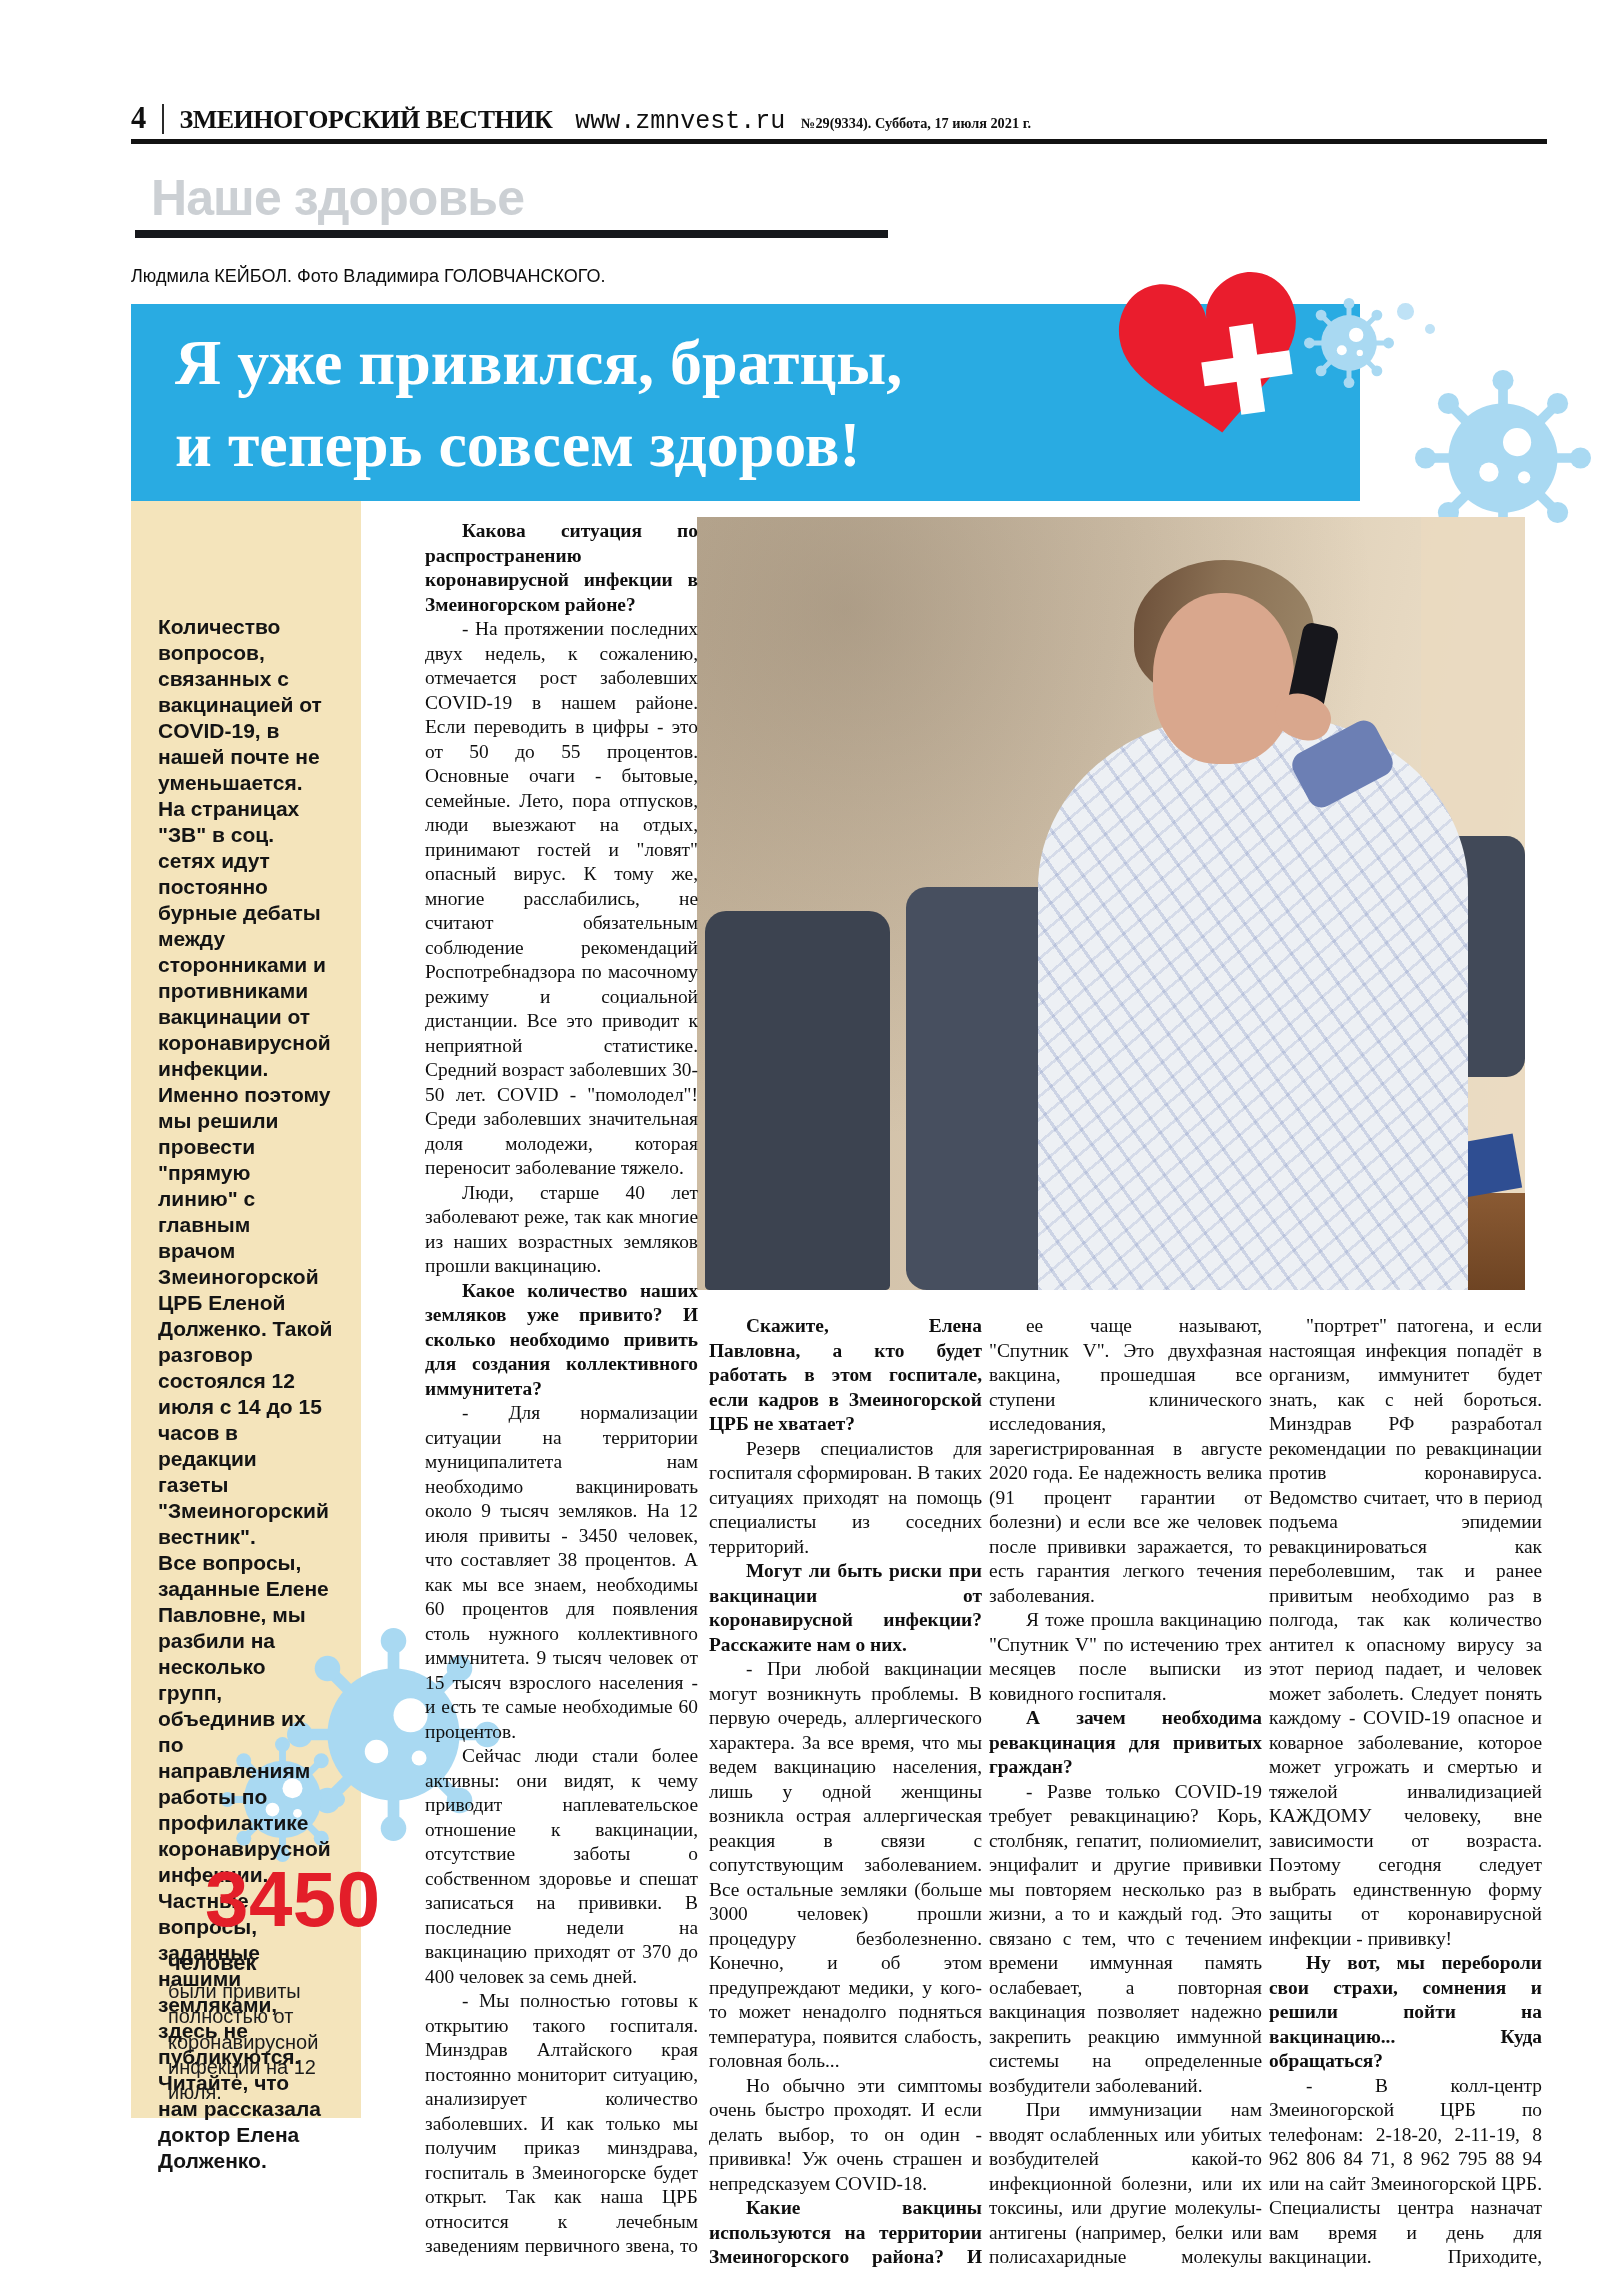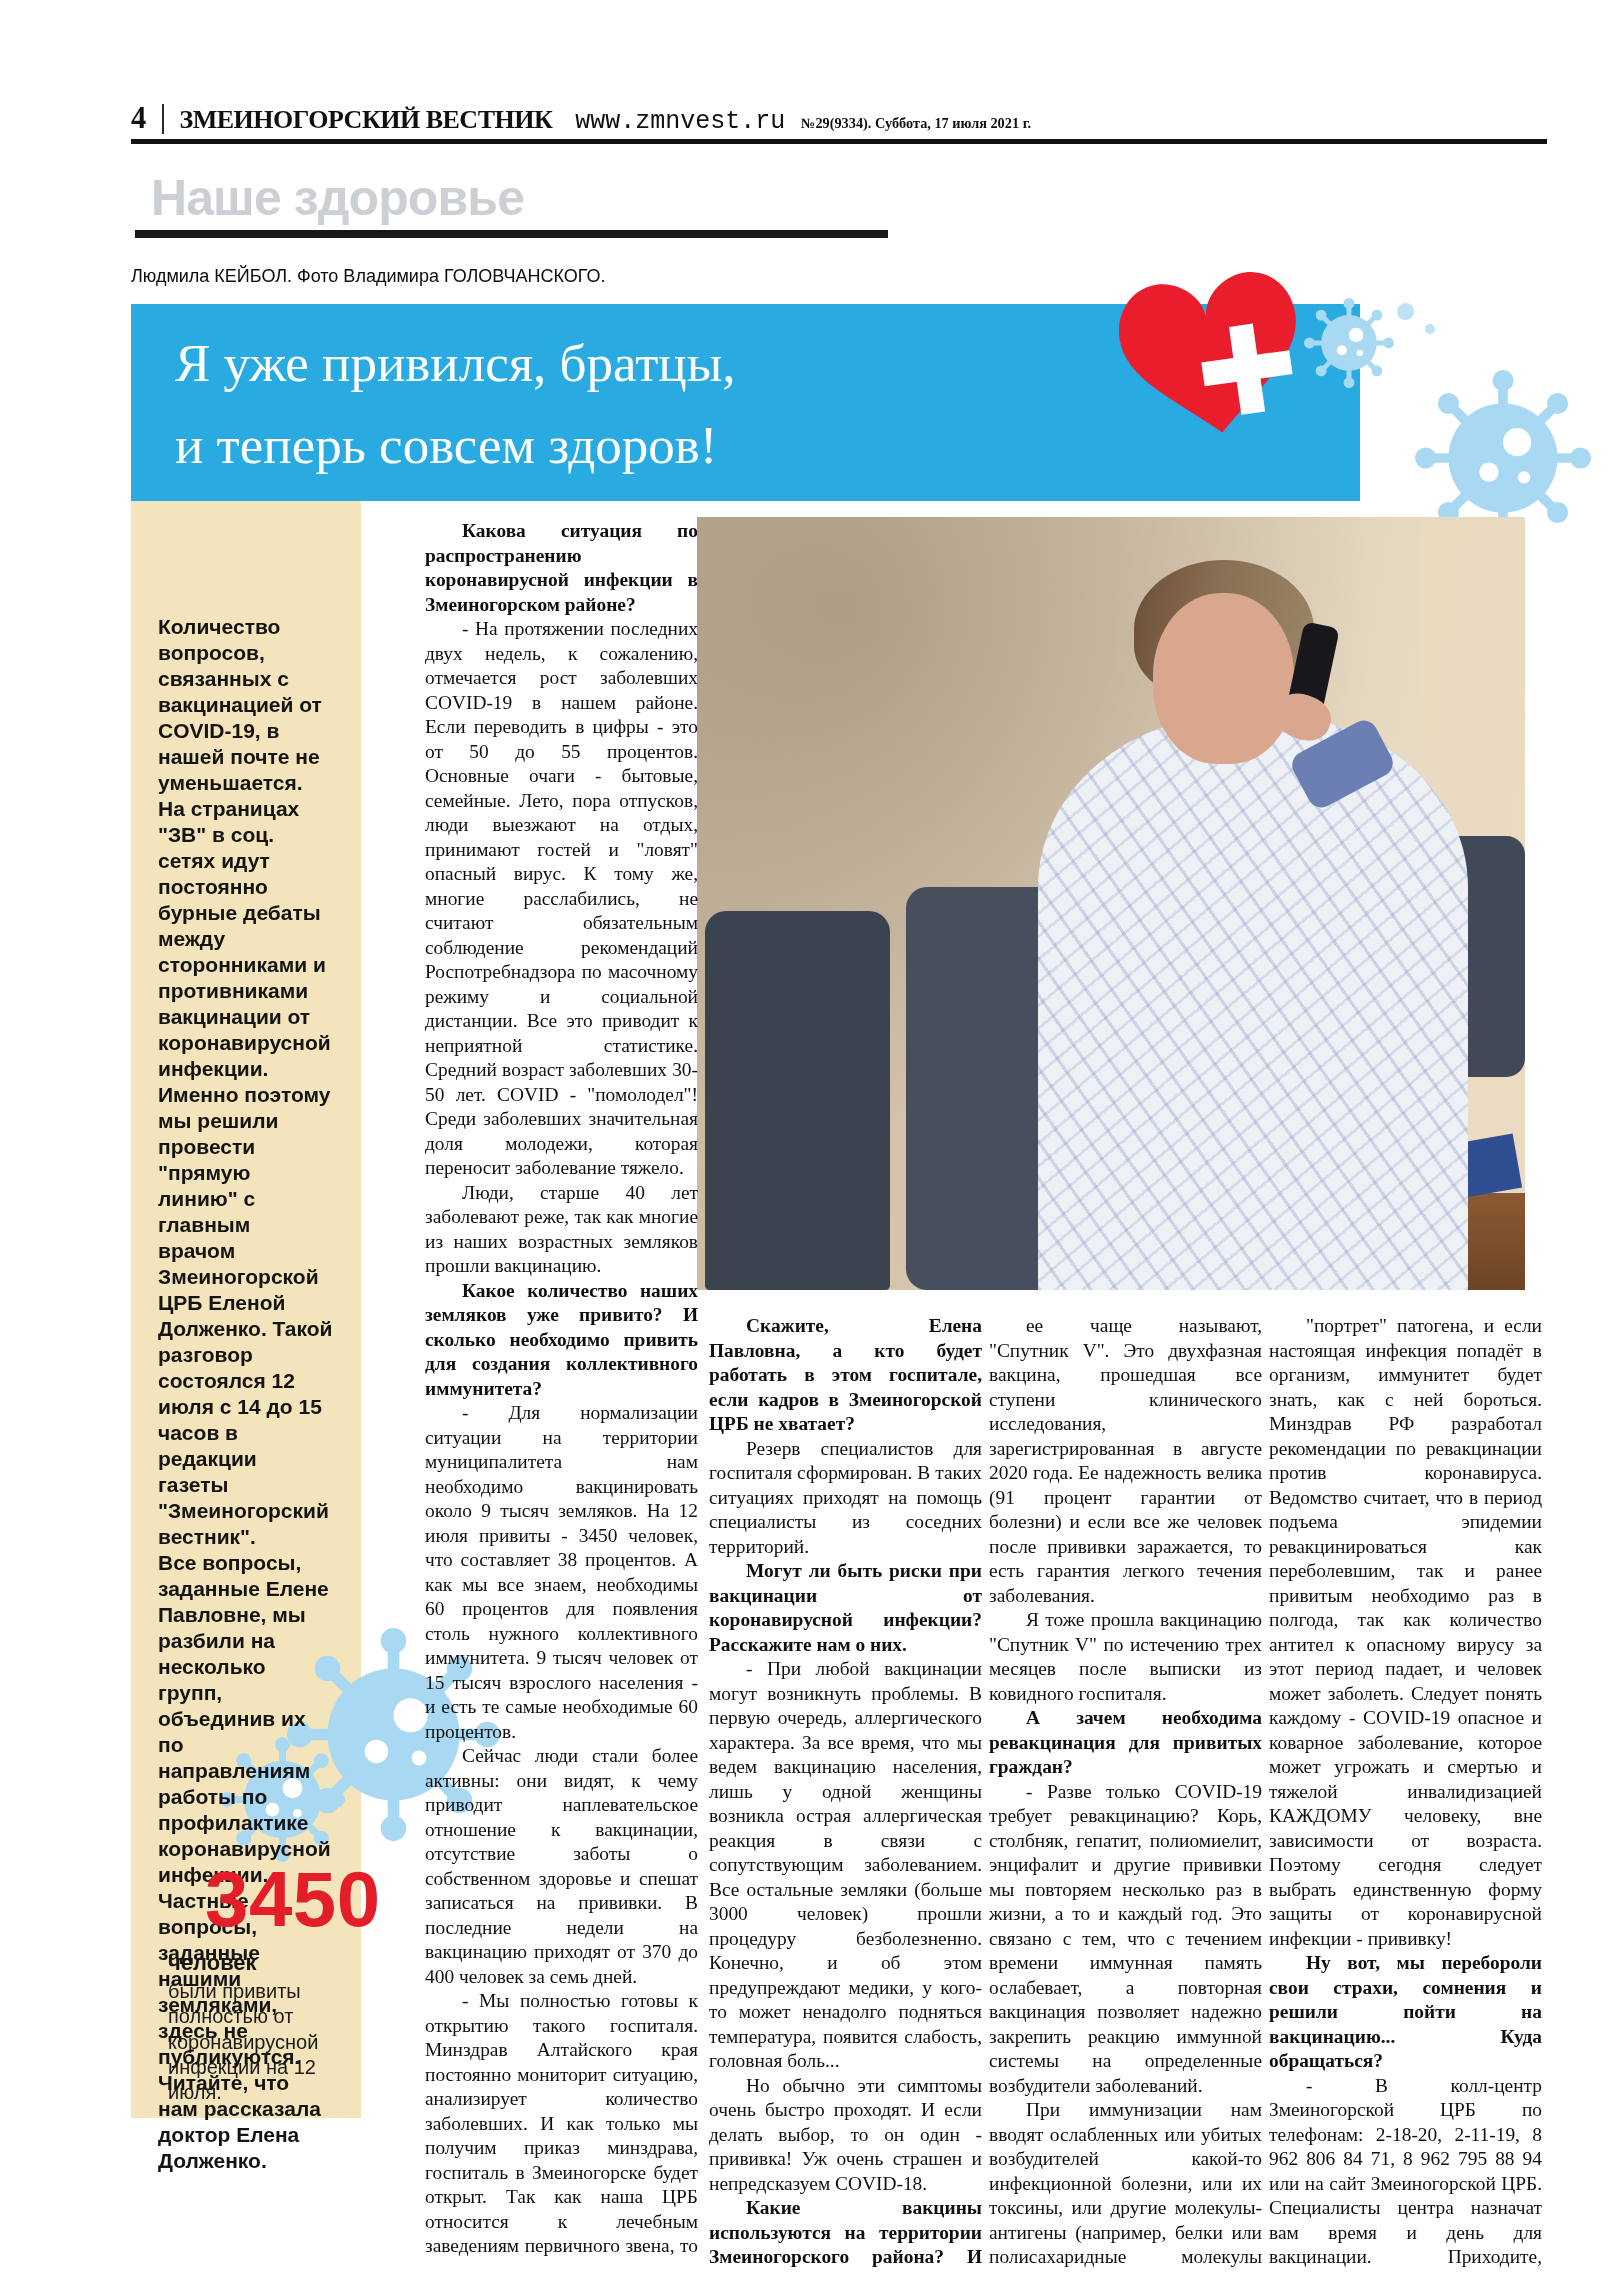--- a/index.html
+++ b/index.html
@@ -18,21 +18,21 @@
   
   .seclabel{position:absolute;left:135px;top:172px;font-family:"Liberation Sans",sans-serif;
             font-weight:bold;font-size:50px;line-height:1.05;color:#ccd0d4;letter-spacing:-0.9px;margin-left:16px;}
   .secbar{position:absolute;left:135px;top:230px;width:753px;height:7.9px;background:#16181c;}
   .byline{position:absolute;left:131px;top:266px;font-family:"Liberation Sans",sans-serif;
           font-size:18px;color:#0d0d0d;}
 
   
   .banner{position:absolute;left:131px;top:304px;width:1229px;height:197px;background:#29abe2;z-index:1;}
   .banner-text{position:absolute;left:44px;top:17.6px;color:#ffffff;font-family:"Liberation Serif",serif;
-               font-size:53px;line-height:82px;white-space:nowrap;}
+               font-size:64px;line-height:82px;white-space:nowrap;font-weight:bold;}
   .hearticon{position:absolute;left:1119px;top:263px;width:185px;height:185px;z-index:3;transform:rotate(-8deg);}
 
   
   .virus{position:absolute;z-index:1;}
   .vdot{position:absolute;border-radius:50%;background:#bfe2f6;z-index:1;}
 
   
   .sidebar{position:absolute;left:131px;top:501px;width:230px;height:1617px;background:#f4e4bb;z-index:0;}
   .side-text{position:absolute;left:158px;top:614px;width:175px;z-index:2;
              font-family:"Liberation Sans",sans-serif;font-weight:bold;

